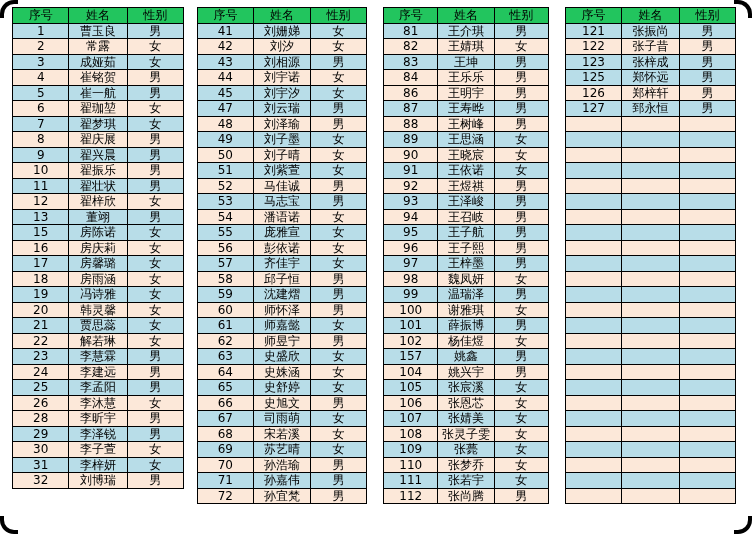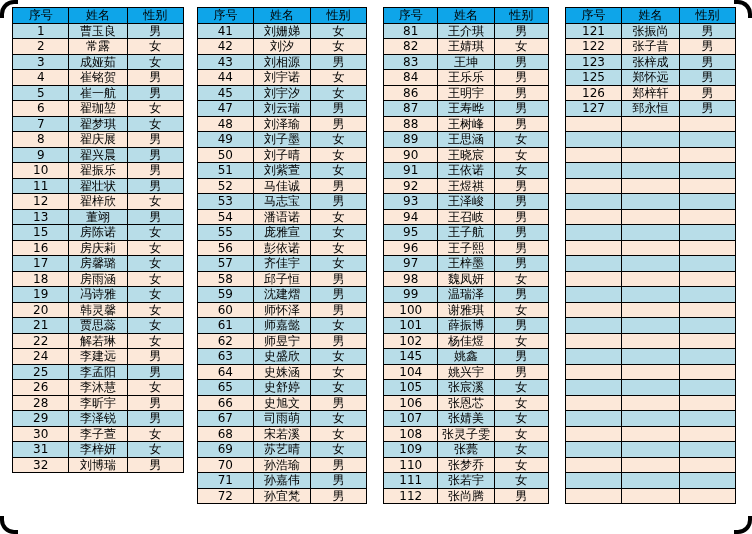--- a/index.html
+++ b/index.html
@@ -4,21 +4,21 @@
 <style>
   html,body{margin:0;padding:0;background:#fff;}
   body{width:752px;height:534px;position:relative;overflow:hidden;font-family:"DejaVu Sans","Liberation Sans",sans-serif;}
   .corner{position:absolute;width:14px;height:14px;border:4px solid #000;}
   .c-tl{left:0;top:0;border-right:none;border-bottom:none;border-top-left-radius:14px;}
   .c-tr{right:0;top:0;border-left:none;border-bottom:none;border-top-right-radius:14px;}
   .c-bl{left:0;bottom:0;border-right:none;border-top:none;border-bottom-left-radius:14px;}
   .c-br{right:0;bottom:0;border-left:none;border-top:none;border-bottom-right-radius:14px;}
   table.roster{position:absolute;top:7px;border-collapse:collapse;table-layout:fixed;}
   table.roster td, table.roster th{border:1px solid #000;height:14.5px;padding:0;text-align:center;font-size:12px;line-height:14px;font-weight:normal;color:#000;overflow:hidden;white-space:nowrap;}
-  table.roster th{background:#0ea5e9;}
+  table.roster th{background:#22c55e;}
   tr.odd td{background:#b8dde8;}
   tr.even td{background:#fce8d9;}
   #t1{left:12px;width:172px;}
   #t2{left:197px;width:170px;}
   #t3{left:383px;width:166px;}
   #t4{left:565px;width:171px;}
   col.c1{width:33%;} col.c2{width:34%;} col.c3{width:33%;}
 </style>
 </head>
 <body>
@@ -140,20 +140,25 @@
       <tr class="odd">
         <td>21</td>
         <td>贾思蕊</td>
         <td>女</td>
       </tr>
       <tr class="even">
         <td>22</td>
         <td>解若琳</td>
         <td>女</td>
       </tr>
+      <tr class="odd">
+        <td>23</td>
+        <td>李慧霖</td>
+        <td>男</td>
+      </tr>
       <tr class="even">
         <td>24</td>
         <td>李建远</td>
         <td>男</td>
       </tr>
       <tr class="odd">
         <td>25</td>
         <td>李孟阳</td>
         <td>男</td>
       </tr>
@@ -475,21 +480,21 @@
         <td>101</td>
         <td>薛振博</td>
         <td>男</td>
       </tr>
       <tr class="even">
         <td>102</td>
         <td>杨佳煜</td>
         <td>女</td>
       </tr>
       <tr class="odd">
-        <td>145</td>
+        <td>157</td>
         <td>姚鑫</td>
         <td>男</td>
       </tr>
       <tr class="even">
         <td>104</td>
         <td>姚兴宇</td>
         <td>男</td>
       </tr>
       <tr class="odd">
         <td>105</td>

